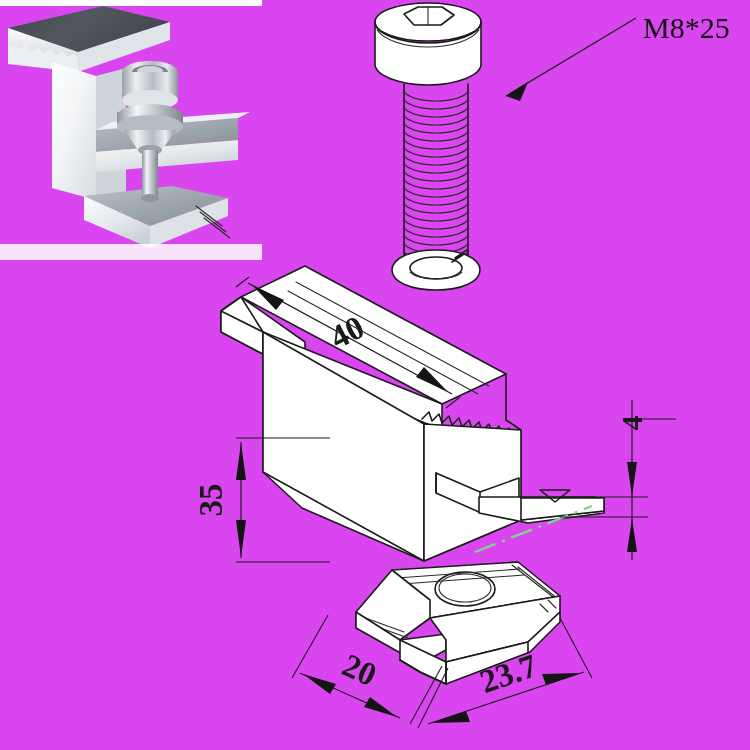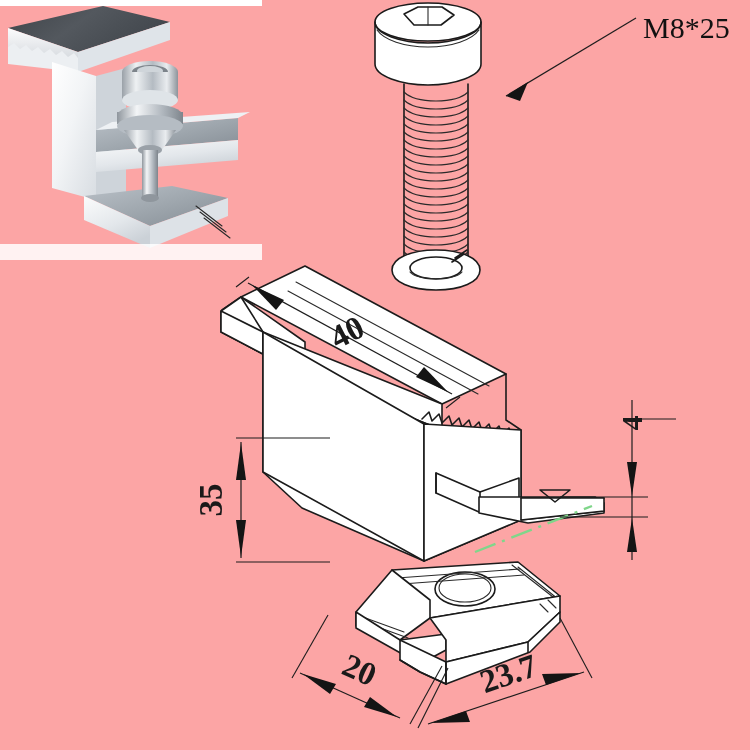--- a/index.html
+++ b/index.html
@@ -4,21 +4,21 @@
 <style>
   html, body {
     margin: 0;
     padding: 0;
     background: #ffffff;
   }
   #sheet {
     position: relative;
     width: 750px;
     height: 750px;
-    background: #fca5a5;
+    background: #d946ef;
     overflow: hidden;
     font-family: "Liberation Serif", "DejaVu Serif", serif;
   }
   #sheet svg {
     position: absolute;
     left: 0;
     top: 0;
   }
   .dim-text {
     font-family: "Liberation Serif", "DejaVu Serif", serif;

